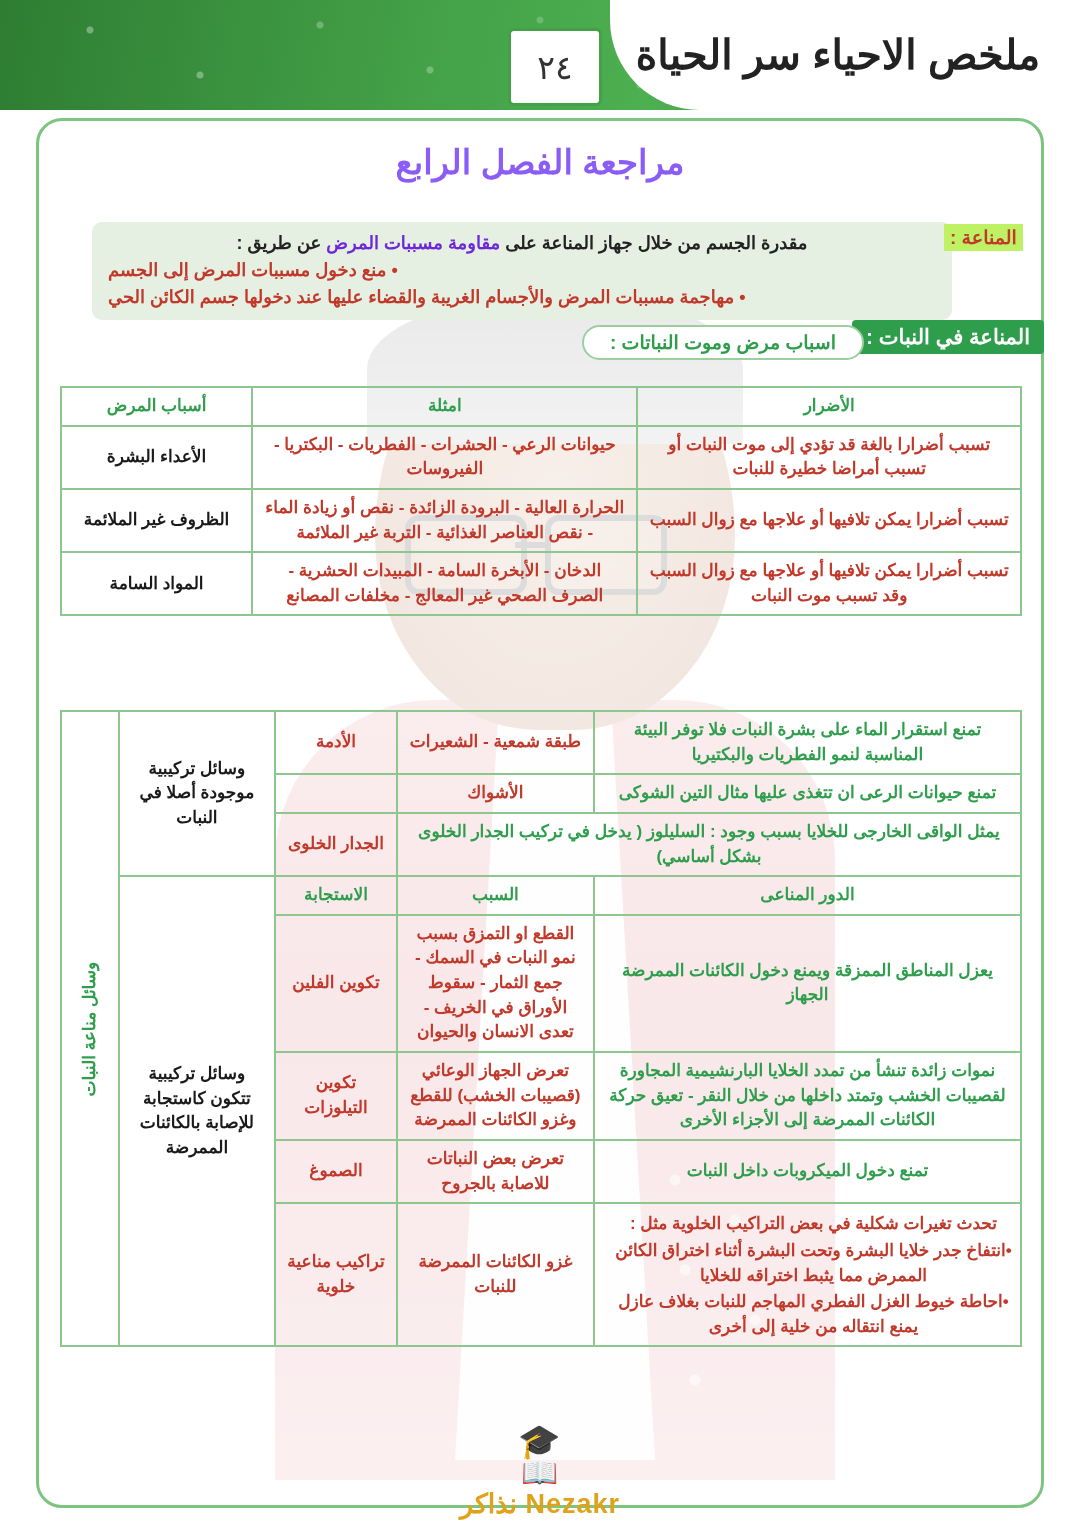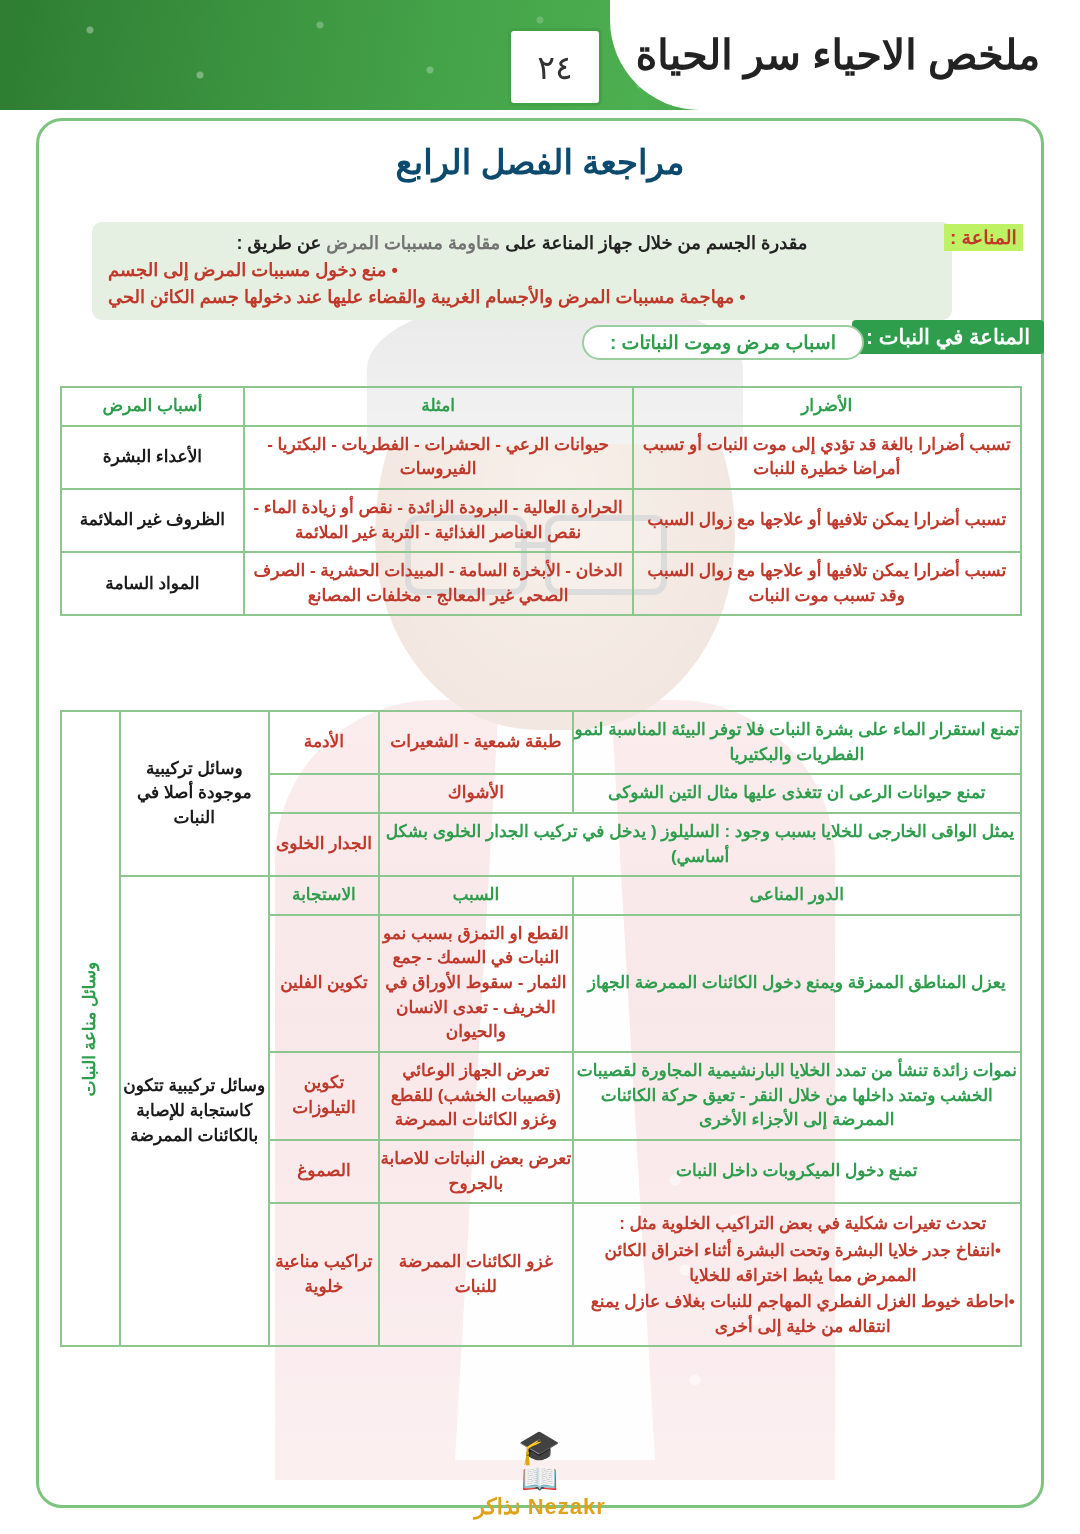--- a/index.html
+++ b/index.html
@@ -97,59 +97,59 @@
   .frame{
     position:absolute;top:118px;left:36px;width:1008px;height:1390px;
     border:3px solid #7cc47f;border-radius:26px;
     background:transparent;
     box-sizing:border-box;
   }
 
   
   .main-title{
     position:absolute;top:140px;left:0;width:1080px;text-align:center;
-    color:#0c4a6e;font-size:34px;font-weight:bold;line-height:1.35;
+    color:#8b5cf6;font-size:34px;font-weight:bold;line-height:1.35;
   }
   .main-title .l2{display:block;}
 
   
   .def-box{
     position:absolute;top:222px;left:92px;width:860px;
     background:#e6f0e2;
     border-radius:10px;
     padding:10px 16px 12px 16px;
     box-sizing:border-box;
   }
   .def-label{
     position:absolute;top:224px;left:944px;
     background:#bef264;color:#c0392b;font-weight:bold;font-size:19px;
     padding:2px 6px;
   }
   .def-line1{font-size:18px;font-weight:bold;color:#222;text-align:center;}
-  .def-line1 .hl{color:#737373;}
+  .def-line1 .hl{color:#6d28d9;}
   .def-li{font-size:18px;font-weight:bold;color:#c0392b;text-align:left;margin-top:5px;}
 
   
   .sec-head{
     position:absolute;top:320px;right:36px;
     background:#2e9e4c;color:#ffffff;font-weight:bold;font-size:21px;
     padding:5px 14px;border-radius:4px;
   }
   .sec-sub{
     position:absolute;top:325px;right:216px;
     border:2px solid #9ccf9e;border-radius:18px;
     background:#ffffff;color:#2e9e4c;font-weight:bold;font-size:19px;
     padding:4px 26px;
   }
 
   
   table{border-collapse:collapse;position:absolute;}
   .t td{
     border:2px solid #8ec68f;
-    padding:6px 0;
+    padding:6px 8px;
     font-size:17px;font-weight:bold;
     vertical-align:middle;
     text-align:center;
     background:transparent;
     line-height:1.45;
   }
   .hdr{color:#2e9e4c;}
   .red{color:#c0392b;}
   .green{color:#2e9e4c;}
   .dark{color:#1a1a1a;}
@@ -165,21 +165,21 @@
   }
   .lst{text-align:right;}
   .lst div{margin-top:2px;margin-left:12px;}
 
   
   .logo{
     position:absolute;bottom:14px;left:0;width:1080px;text-align:center;
   }
   .logo .cap{font-size:34px;color:#f5a623;line-height:1;}
   .logo .book{font-size:30px;color:#1f7ec4;line-height:1;}
-  .logo .name{font-size:22px;font-weight:bold;color:#e0a21a;letter-spacing:1px;}
+  .logo .name{font-size:27px;font-weight:bold;color:#e0a21a;letter-spacing:1px;}
 </style>
 </head>
 <body>
 
 <div class="header">
   <div class="header-net"></div>
   <div class="header-title-wrap">
     <div class="header-title">ملخص الاحياء سر الحياة</div>
   </div>
 </div>

